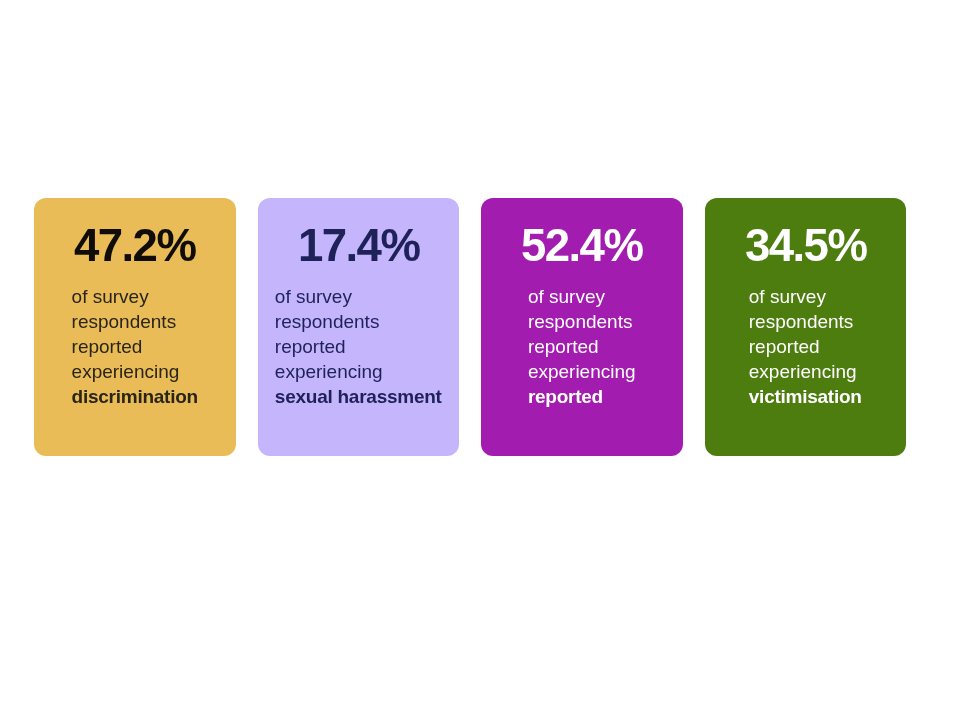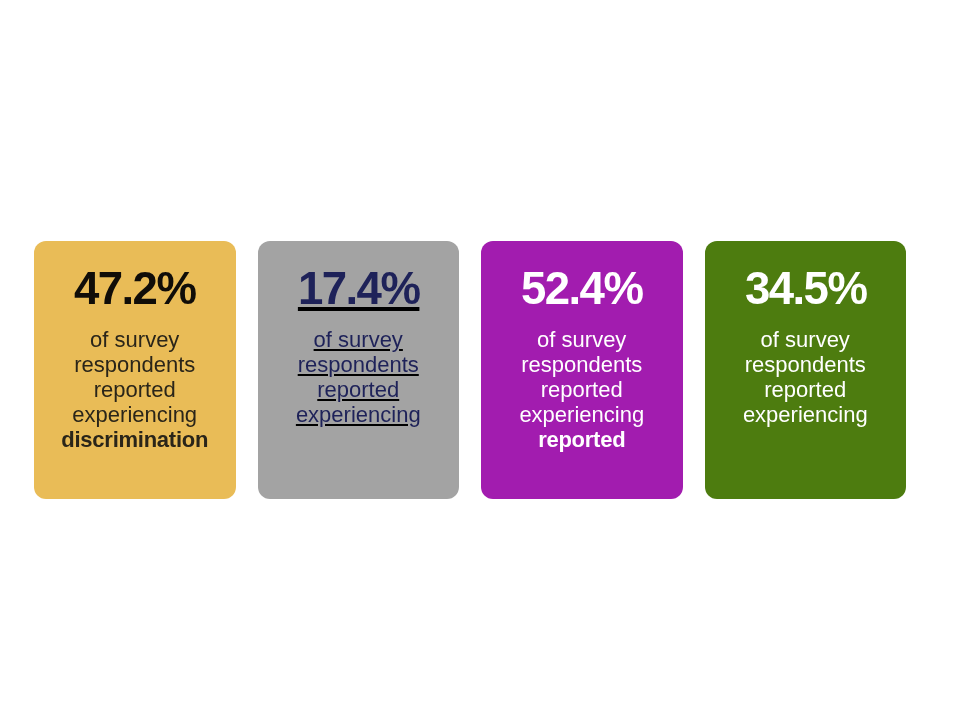--- a/index.html
+++ b/index.html
@@ -24,21 +24,20 @@
 
   #card-row {
     position: absolute;
     left: 34px;
     top: 198px;
     width: 872px;
     height: 258px;
     display: flex;
     flex-direction: row;
     gap: 22px;
-    margin-top: 43px;
   }
 
   .stat-card {
     flex: 1 1 0;
     border-radius: 12px;
     box-sizing: border-box;
     padding: 22px 6px 14px 6px;
     display: flex;
     flex-direction: column;
     align-items: center;
@@ -50,24 +49,24 @@
     font-weight: 700;
     letter-spacing: -1.6px;
     line-height: 1.06;
     text-align: center;
     white-space: nowrap;
     margin: 0 0 14px 0;
     transform: scaleX(0.97);
   }
 
   .stat-body {
-    font-size: 22px;
+    font-size: 19px;
     font-weight: 400;
     line-height: 25px;
-    text-align: center;
+    text-align: left;
     white-space: nowrap;
     margin: 0;
   }
 
   .stat-body-line {
     display: block;
   }
 
   .stat-keyword {
     display: block;
@@ -104,27 +103,28 @@
       <div class="stat-value">47.2%</div>
       <div class="stat-body">
         <span class="stat-body-line">of survey</span>
         <span class="stat-body-line">respondents</span>
         <span class="stat-body-line">reported</span>
         <span class="stat-body-line">experiencing</span>
         <span class="stat-keyword">discrimination</span>
       </div>
     </div>
 
-    <div class="stat-card card-sexual-harassment theme-dark-text" style="background-color: #a3a3a3; text-decoration: underline;">
+    <div class="stat-card card-sexual-harassment theme-dark-text" style="background-color: #c4b5fd;">
       <div class="stat-value">17.4%</div>
       <div class="stat-body">
         <span class="stat-body-line">of survey</span>
         <span class="stat-body-line">respondents</span>
         <span class="stat-body-line">reported</span>
         <span class="stat-body-line">experiencing</span>
+        <span class="stat-keyword">sexual harassment</span>
       </div>
     </div>
 
     <div class="stat-card card-bullying theme-light-text" style="background-color: #a21caf;">
       <div class="stat-value">52.4%</div>
       <div class="stat-body">
         <span class="stat-body-line">of survey</span>
         <span class="stat-body-line">respondents</span>
         <span class="stat-body-line">reported</span>
         <span class="stat-body-line">experiencing</span>
@@ -132,17 +132,18 @@
       </div>
     </div>
 
     <div class="stat-card card-victimisation theme-light-text" style="background-color: #4d7c0f;">
       <div class="stat-value">34.5%</div>
       <div class="stat-body">
         <span class="stat-body-line">of survey</span>
         <span class="stat-body-line">respondents</span>
         <span class="stat-body-line">reported</span>
         <span class="stat-body-line">experiencing</span>
+        <span class="stat-keyword">victimisation</span>
       </div>
     </div>
 
   </div>
 </div>
 
 </body></html>

